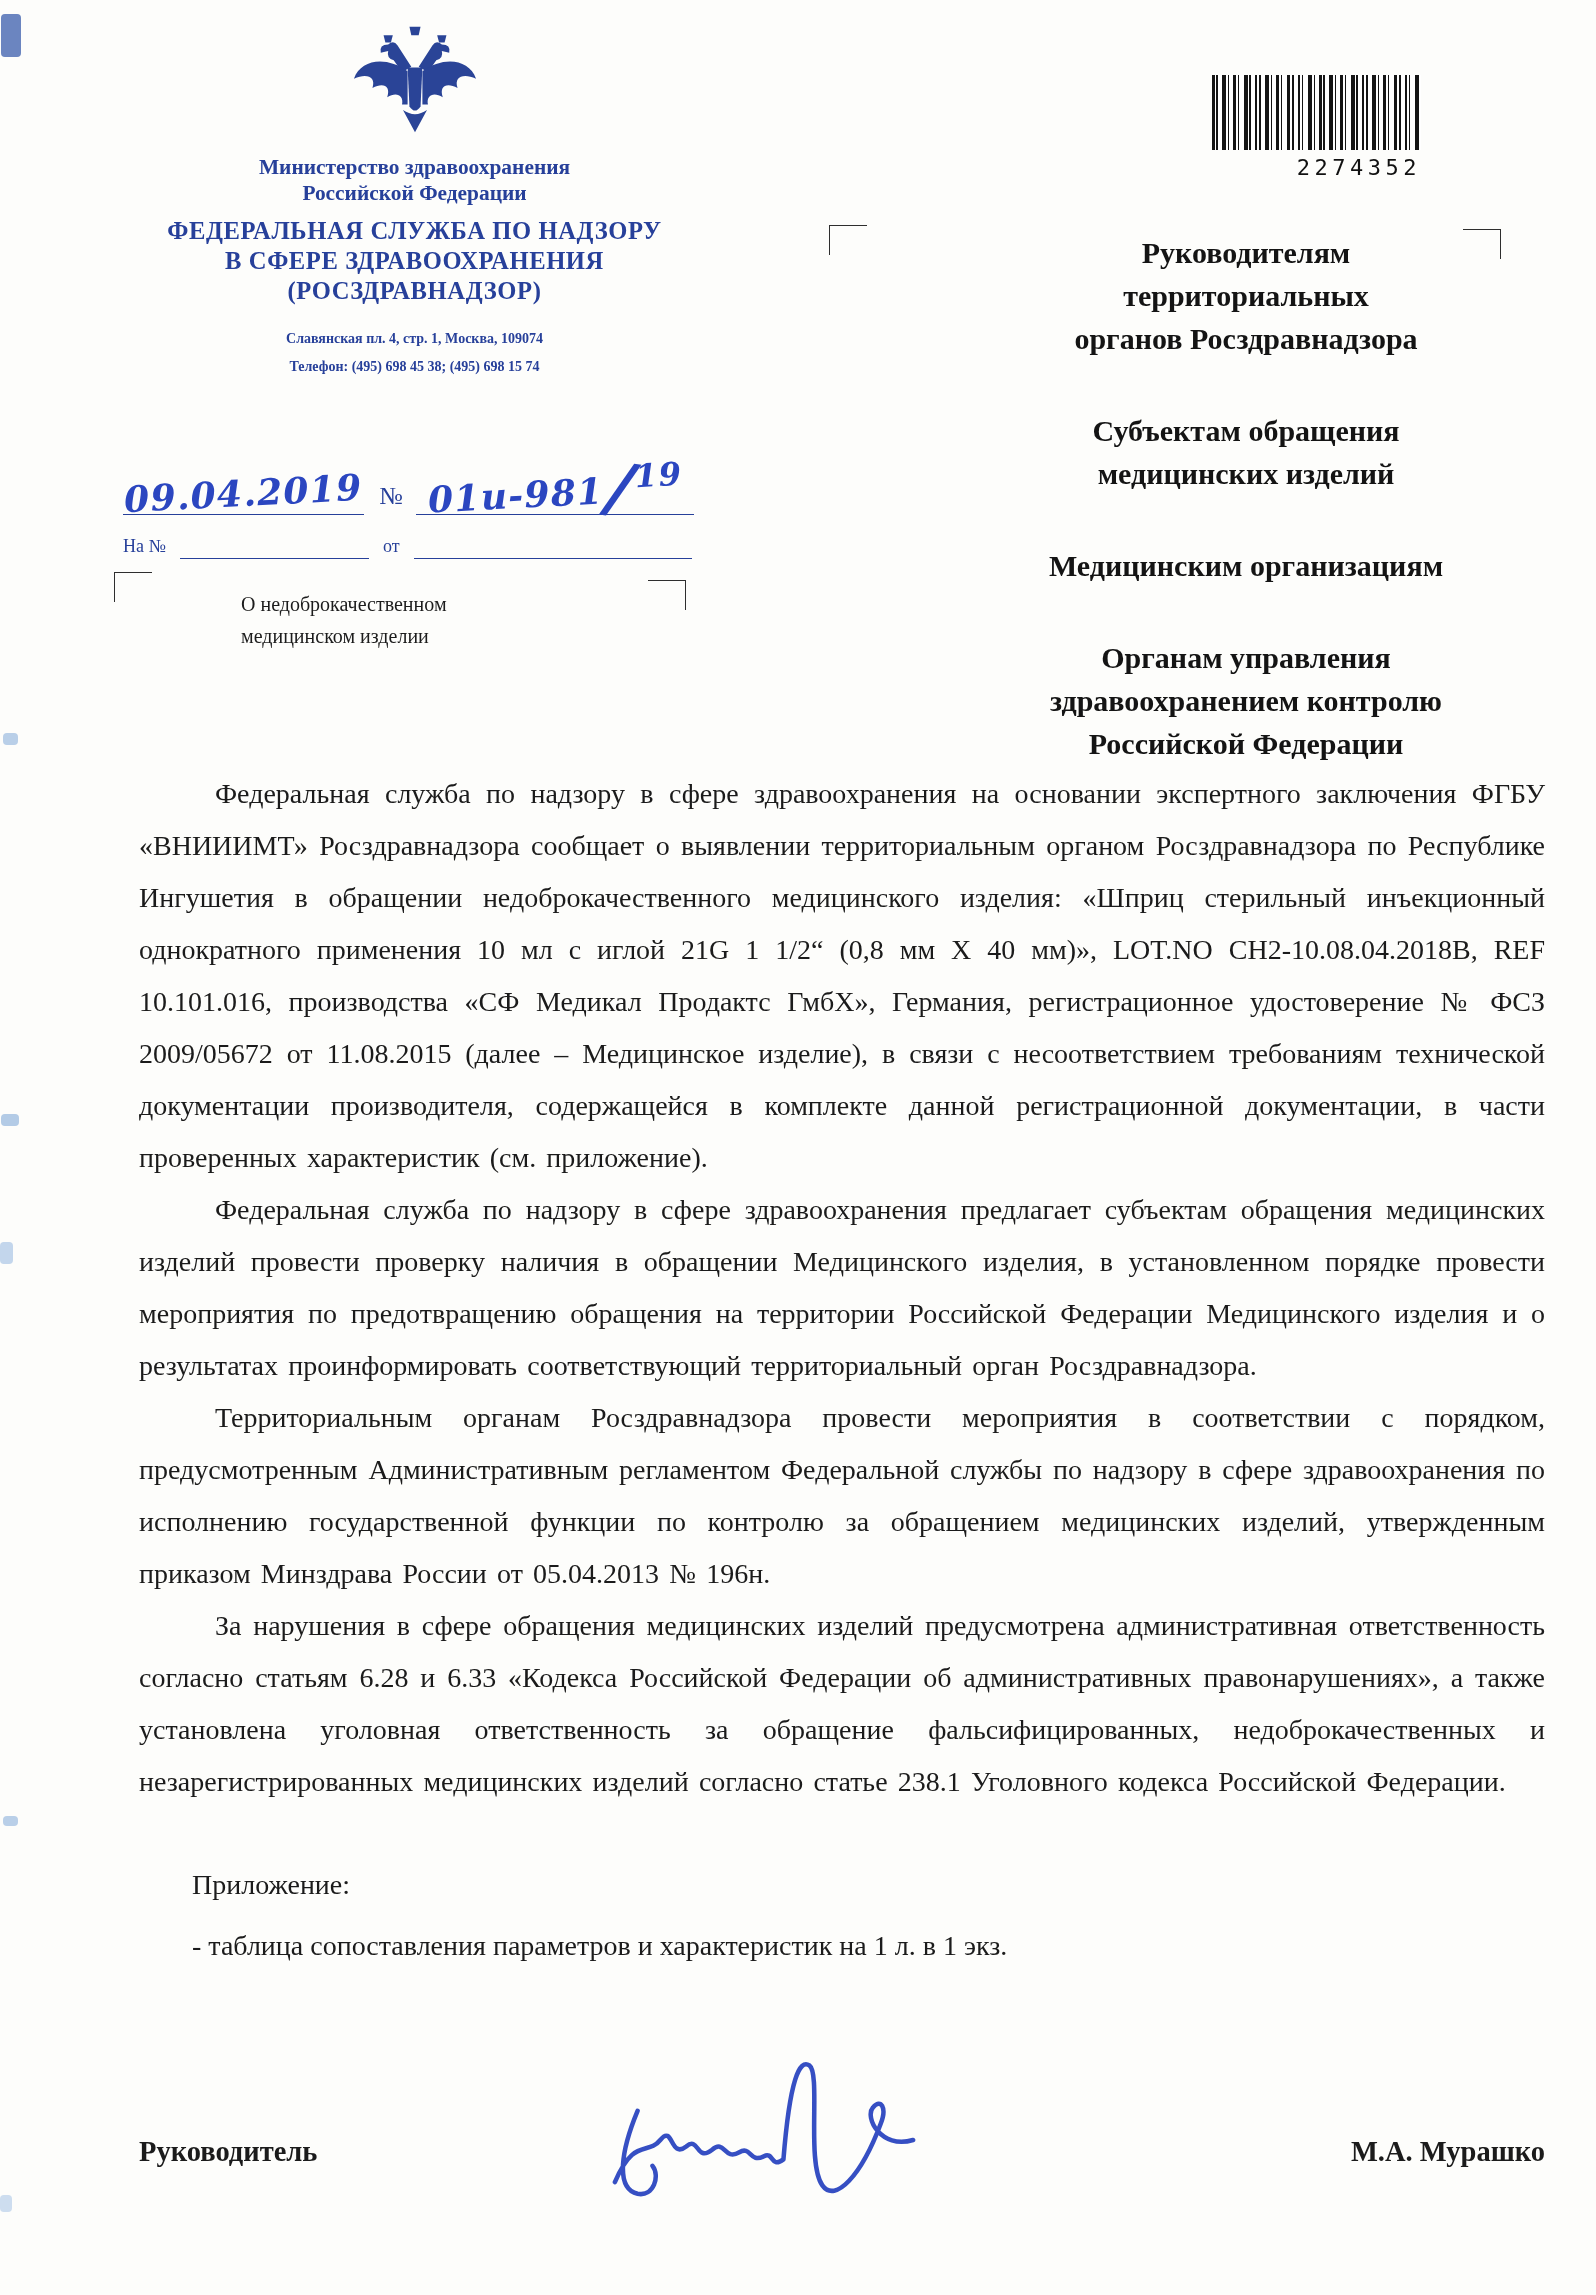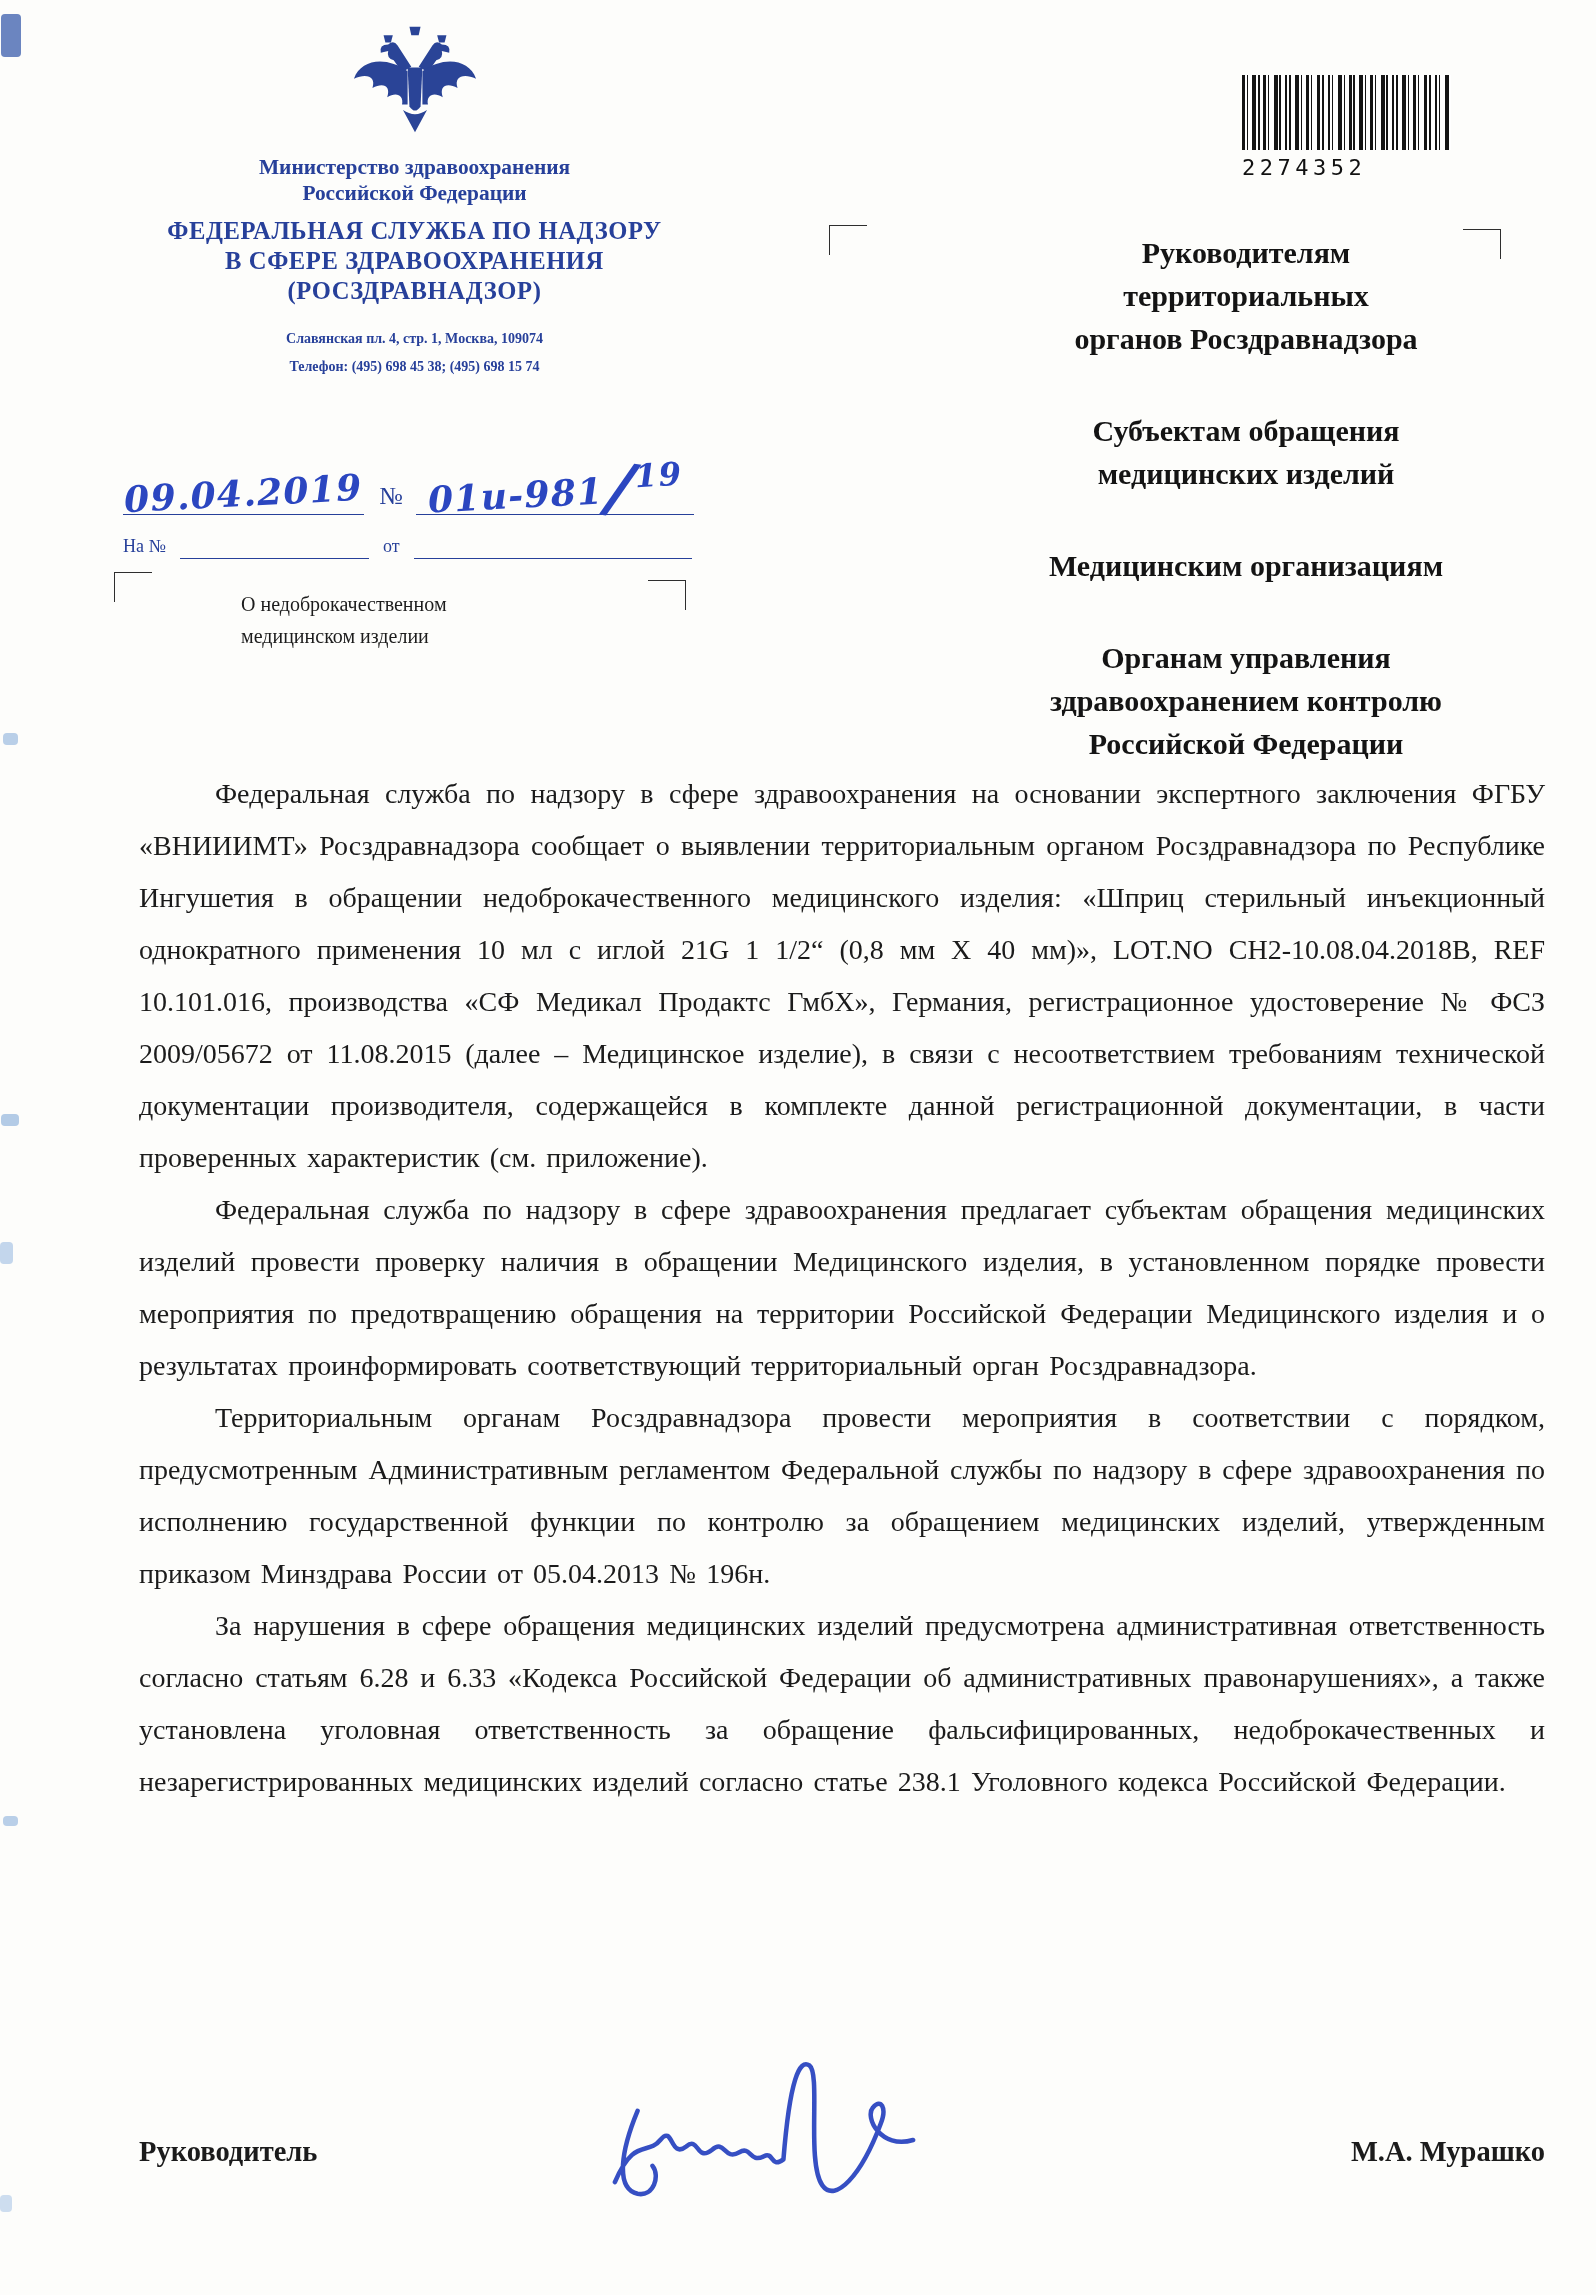--- a/index.html
+++ b/index.html
@@ -14,21 +14,21 @@
   
   .art { position:absolute; border-radius:3.9px; }
   .art0 { left:1.3px;  top:14.2px;   width:19.4px; height:43px;  background:#5170b5; opacity:.85; }
   .art1 { left:2.6px;  top:733px; width:15.5px; height:11.7px;  background:#b9cfe8; }
   .art2 { left:1.3px;  top:1114px; width:18px; height:11.7px;  background:#b3cbe6; }
   .art3 { left:0px;  top:1242px; width:13px; height:22px;  background:#c3d6ec; }
   .art4 { left:2.6px;  top:1816px; width:15.5px; height:10.4px;  background:#b9cfe8; }
   .art5 { left:0px;  top:2195px; width:11.7px; height:17px;  background:#cdddef; }
 
   
-  .barcode { position:absolute; left:1242px; top:75px; width:209px; text-align:left; }
+  .barcode { position:absolute; left:1212px; top:75px; width:209px; text-align:right; }
   .bars {
     width:209px; height:75px;
     background: repeating-linear-gradient(90deg,
       var(--barcode-black,#151515) 0 2.6px, #fff 2.6px 4.5px,
       var(--barcode-black,#151515) 4.5px 5.8px, #fff 5.8px 10.4px,
       var(--barcode-black,#151515) 10.4px 14.2px, #fff 14.2px 16px,
       var(--barcode-black,#151515) 16px 17.5px, #fff 17.5px 21.4px);
   }
   .barcode-num { margin-top:5.2px; font-family:"DejaVu Sans Mono", monospace; font-size:22px; letter-spacing:4.5px; color:#111; }
 
@@ -162,20 +162,24 @@
     <div class="addressee">Органам управления
 здравоохранением контролю
 Российской Федерации</div>
   </div>
 
   <div class="letter-body">
     <p class="para">Федеральная служба по надзору в сфере здравоохранения на основании экспертного заключения ФГБУ «ВНИИИМТ» Росздравнадзора сообщает о выявлении территориальным органом Росздравнадзора по Республике Ингушетия в обращении недоброкачественного медицинского изделия: «Шприц стерильный инъекционный однократного применения 10 мл с иглой 21G 1 1/2“ (0,8 мм X 40 мм)», LOT.NO CH2-10.08.04.2018B, REF 10.101.016, производства «СФ Медикал Продактс ГмбХ», Германия, регистрационное удостоверение № ФСЗ 2009/05672 от 11.08.2015 (далее – Медицинское изделие), в связи с несоответствием требованиям технической документации производителя, содержащейся в комплекте данной регистрационной документации, в части проверенных характеристик (см. приложение).</p>
     <p class="para">Федеральная служба по надзору в сфере здравоохранения предлагает субъектам обращения медицинских изделий провести проверку наличия в обращении Медицинского изделия, в установленном порядке провести мероприятия по предотвращению обращения на территории Российской Федерации Медицинского изделия и о результатах проинформировать соответствующий территориальный орган Росздравнадзора.</p>
     <p class="para">Территориальным органам Росздравнадзора провести мероприятия в соответствии с порядком, предусмотренным Административным регламентом Федеральной службы по надзору в сфере здравоохранения по исполнению государственной функции по контролю за обращением медицинских изделий, утвержденным приказом Минздрава России от 05.04.2013 № 196н.</p>
     <p class="para">За нарушения в сфере обращения медицинских изделий предусмотрена административная ответственность согласно статьям 6.28 и 6.33 «Кодекса Российской Федерации об административных правонарушениях», а также установлена уголовная ответственность за обращение фальсифицированных, недоброкачественных и незарегистрированных медицинских изделий согласно статье 238.1 Уголовного кодекса Российской Федерации.</p>
+    <div class="attachment">
+      <div class="att-label">Приложение:</div>
+      <div>- таблица сопоставления параметров и характеристик на 1 л. в 1 экз.</div>
+    </div>
   </div>
 
   <svg class="signature" width="376" height="214" viewBox="0 0 580 330" aria-hidden="true">
     <path d="M95,140 C70,200 60,260 95,268 C120,273 130,240 118,225
              M60,250 C90,180 110,210 130,185 C150,160 145,215 170,195
              C190,178 185,220 210,200 C230,183 228,218 252,204
              C270,193 268,222 290,210 C305,202 300,230 320,215
              C330,90 345,60 360,70 C378,83 355,220 380,255
              C400,283 440,240 470,160 C480,135 470,120 458,135
              C445,150 470,200 520,185" fill="none" stroke="#2b46c0" stroke-width="7" stroke-linecap="round" stroke-linejoin="round" opacity="0.95"></path>

